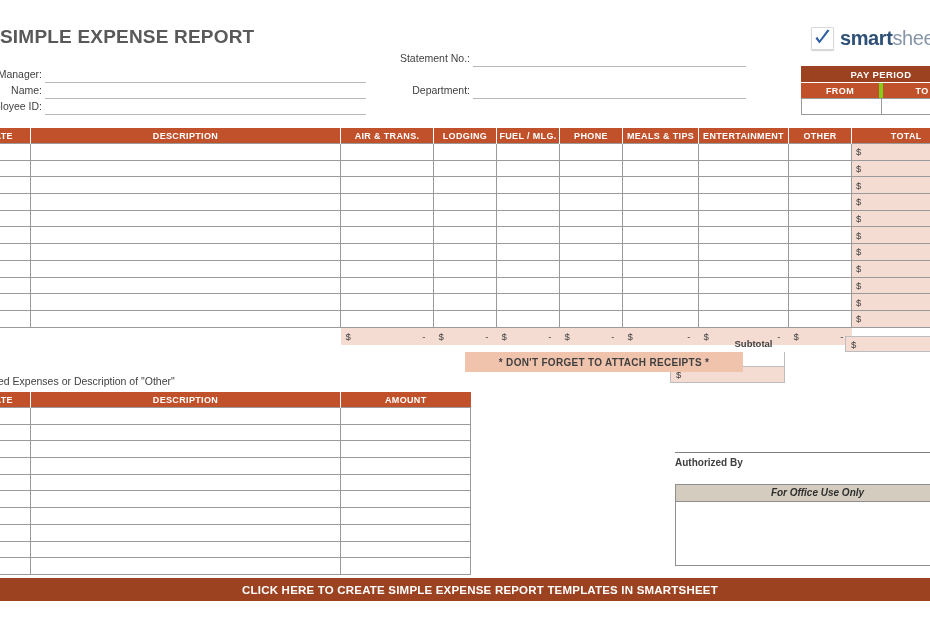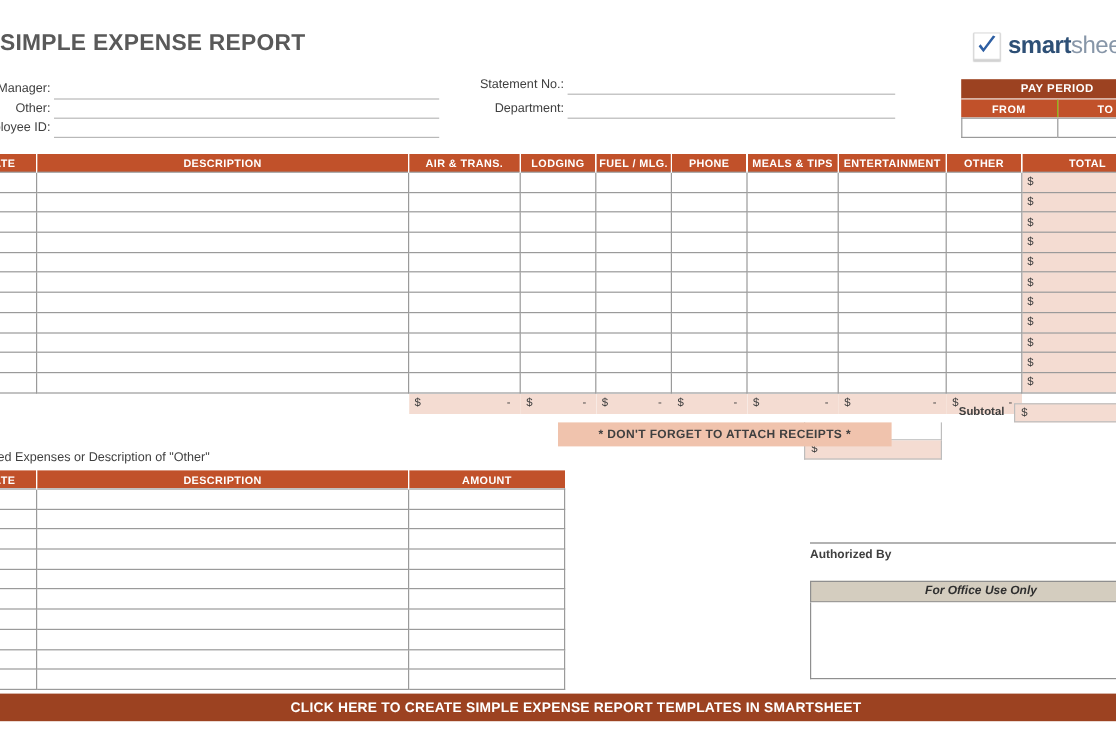--- a/index.html
+++ b/index.html
@@ -101,21 +101,21 @@
   .pp-sub > div {
     flex: 1;
     background: #c1512a;
     color: #ffffff;
     font-size: 9px;
     font-weight: bold;
     text-align: center;
     letter-spacing: .4px;
     padding: 3px 0 2px;
   }
-  .pp-sub > div:first-child { border-right: 1px solid #84cc16; }
+  .pp-sub > div:first-child { border-right: 4px solid #84cc16; }
   .pp-cells { display: flex; height: 17px; }
   .pp-cells > div {
     flex: 1;
     background: #ffffff;
     border: 1px solid #9a9a9a;
   }
   .pp-cells > div:first-child { border-right: none; }
 
   
   table { border-collapse: collapse; table-layout: fixed; }
@@ -160,21 +160,21 @@
   }
   .totrow td .dollar { position: absolute; left: 5px; top: 50%; transform: translateY(-50%); }
   .totrow td .dash { position: absolute; right: 8px; top: 50%; transform: translateY(-50%); }
   .totrow td.blank { background: #ffffff; }
 
   
   .summary { position: absolute; left: 700px; top: 336px; width: 290px; }
   .sum-row { display: flex; align-items: stretch; height: 15.6px; }
   .sum-lbl {
     flex: 1;
-    text-align: right;
+    text-align: center;
     font-size: 9.5px;
     font-weight: bold;
     color: #3f3f3f;
     padding-right: 8px;
     line-height: 15.6px;
   }
   .sum-val {
     width: 108px;
     font-size: 9.5px;
     padding-left: 5px;
@@ -284,29 +284,29 @@
       </svg>
     </span>
     <span class="logo-word"><span class="w1">smart</span><span class="w2">sheet</span></span>
   </div>
 
   <div class="fld" style="left:0px; top:68px; width:396px;">
     <span class="lbl" style="right:calc(100% - 72px);">Manager:</span>
     <span class="line" style="left:75px; right:0;"></span>
   </div>
   <div class="fld" style="left:0px; top:84px; width:396px;">
-    <span class="lbl" style="right:calc(100% - 72px);">Other:</span>
+    <span class="lbl" style="right:calc(100% - 72px);">Name:</span>
     <span class="line" style="left:75px; right:0;"></span>
   </div>
   <div class="fld" style="left:0px; top:100px; width:396px;">
     <span class="lbl" style="right:calc(100% - 72px);">Employee ID:</span>
     <span class="line" style="left:75px; right:0;"></span>
   </div>
 
-  <div class="fld" style="left:400px; top:64px; width:376px;">
+  <div class="fld" style="left:400px; top:52px; width:376px;">
     <span class="lbl" style="right:calc(100% - 100px);">Statement No.:</span>
     <span class="line" style="left:103px; right:0;"></span>
   </div>
   <div class="fld" style="left:400px; top:84px; width:376px;text-decoration:underline;">
     <span class="lbl" style="right:calc(100% - 100px);">Department:</span>
     <span class="line" style="left:103px; right:0;"></span>
   </div>
 
   <div class="pp">
     <div class="pp-title">PAY PERIOD</div>

